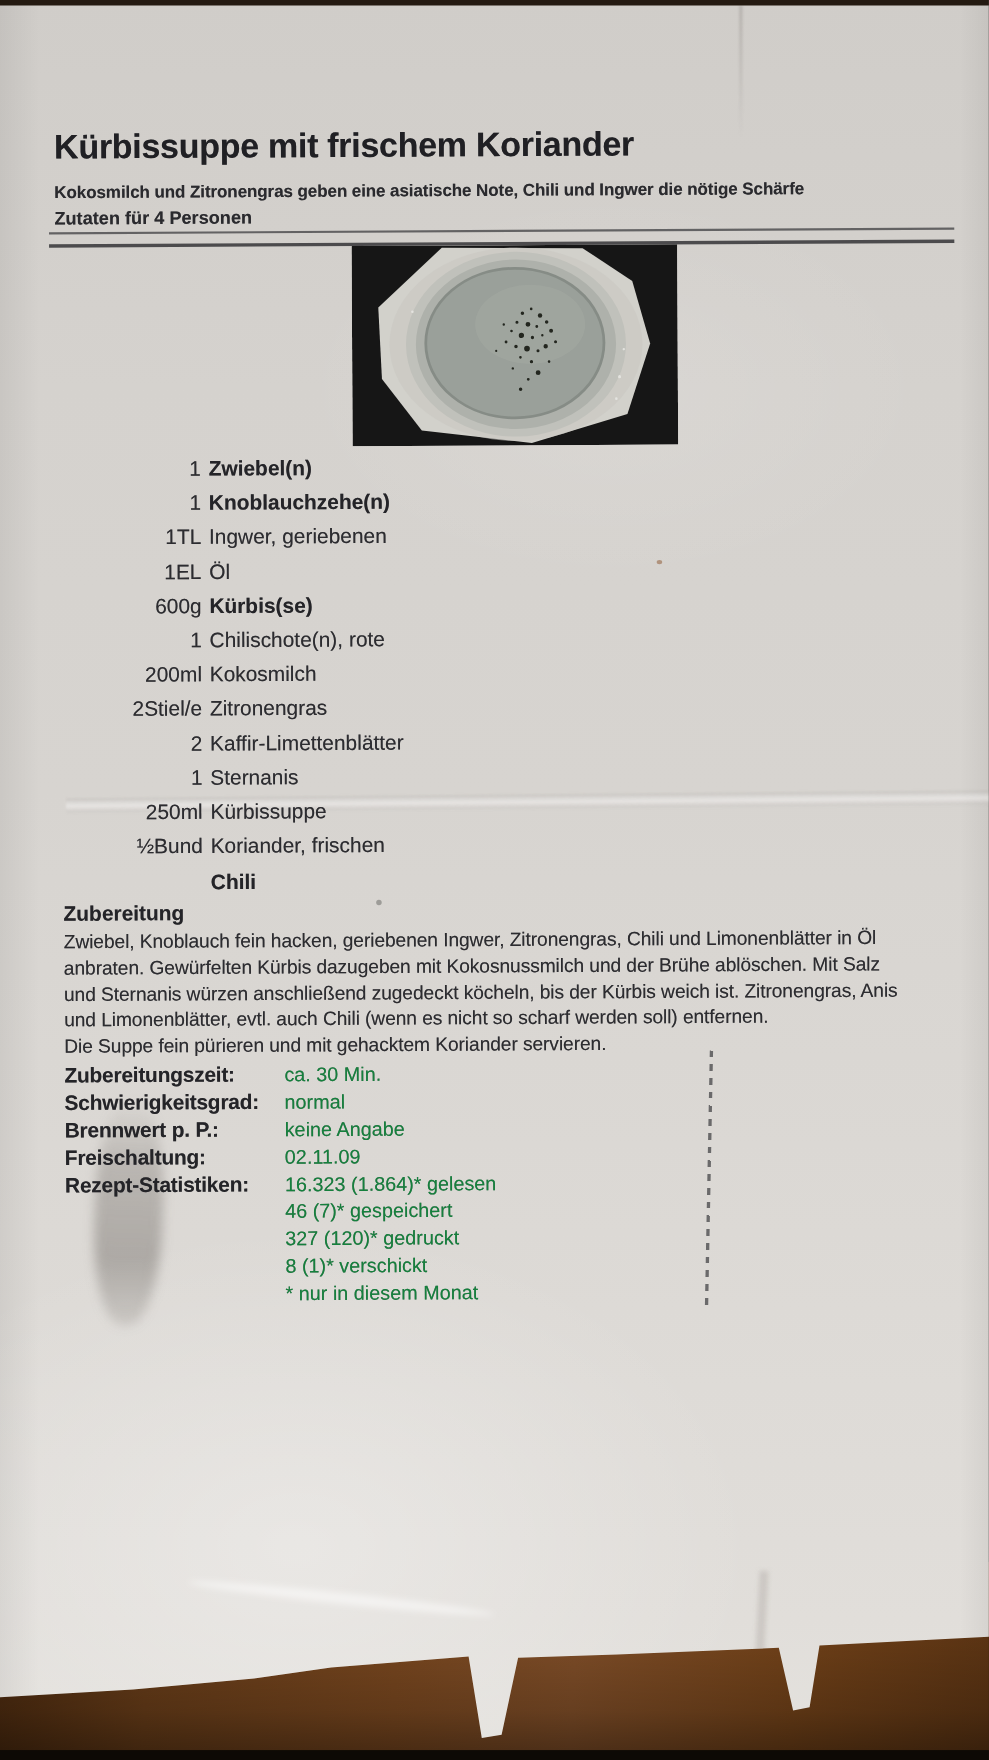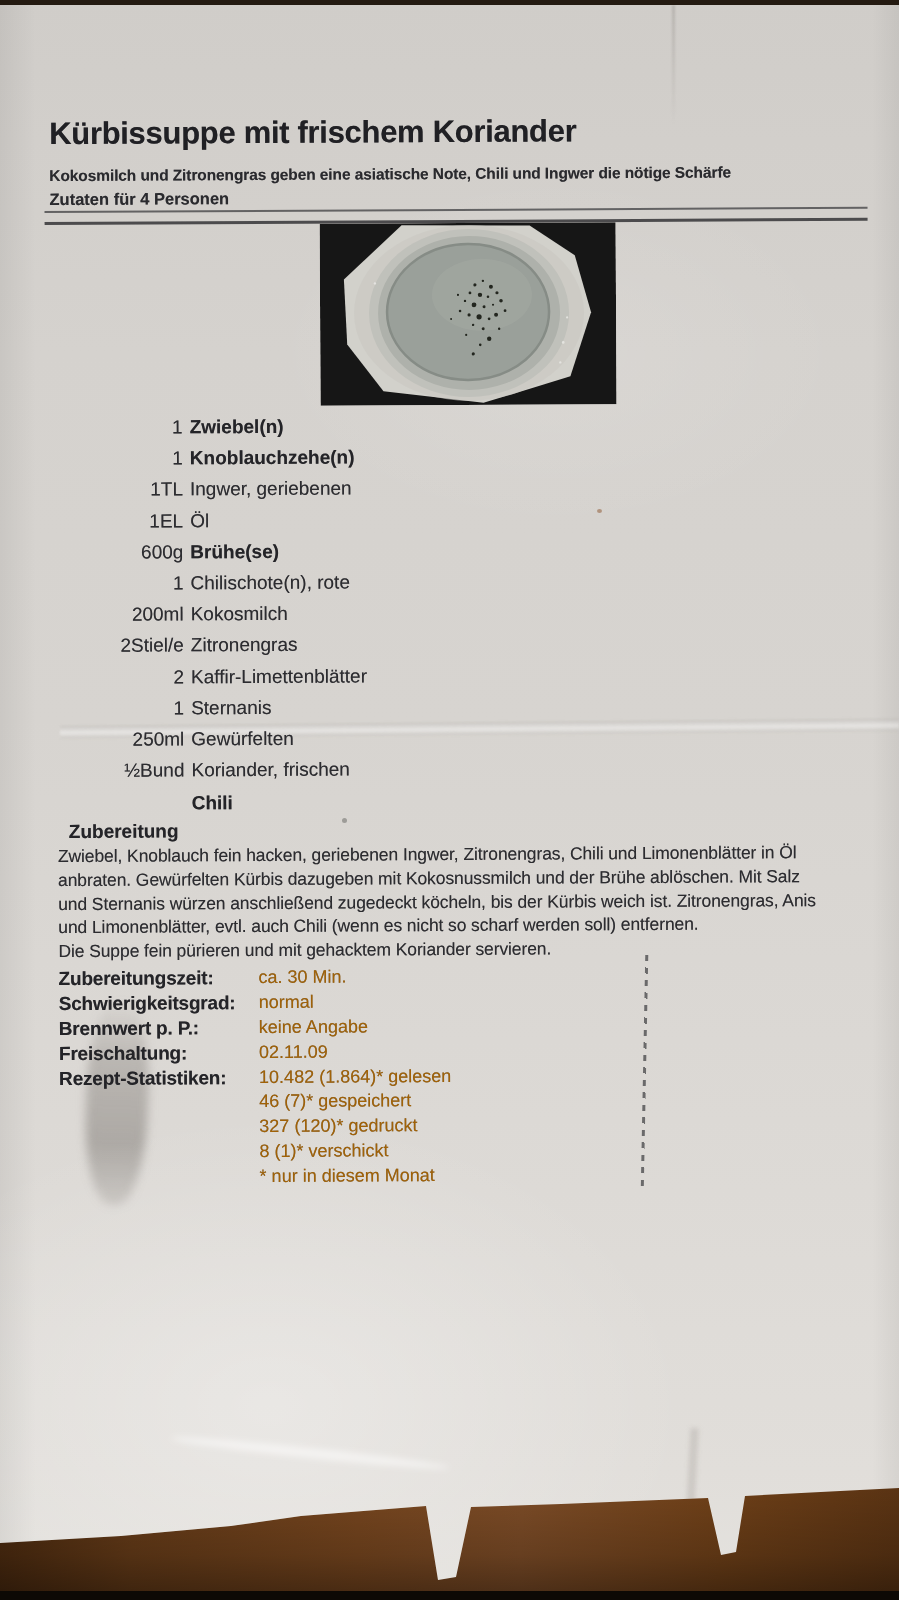--- a/index.html
+++ b/index.html
@@ -75,27 +75,27 @@
   .photo{position:absolute;left:320px;top:223px;width:296px;height:182px;}
   .photo svg{display:block;}
 
   .ingredients{position:absolute;left:90px;top:414px;width:570px;}
   .ing-row{display:flex;height:31.2px;font-size:19px;line-height:24px;}
   .ing-row.gap{margin-top:2px;}
   .ing-qty{width:92px;text-align:right;padding-right:7px;flex:0 0 auto;color:#2c2c30;}
   .ing-name{color:#2c2c30;white-space:nowrap;}
   .ing-name.b{font-weight:bold;color:#242428;}
 
-  .prep-heading{position:absolute;left:66px;top:819px;font-size:19px;font-weight:bold;color:#242428;}
+  .prep-heading{position:absolute;left:55px;top:819px;font-size:19px;font-weight:bold;color:#242428;}
   .prep-text{position:absolute;left:55px;top:843px;font-size:17.5px;line-height:23.8px;letter-spacing:-.1px;white-space:pre;color:#2c2c30;}
 
   .meta{position:absolute;left:55px;top:966px;}
   .meta-row{display:flex;height:24.9px;}
   .meta-label{width:200px;flex:0 0 auto;font-size:19px;font-weight:bold;letter-spacing:-.2px;color:#242428;white-space:nowrap;}
-  .meta-value{font-size:18px;color:#a16207;white-space:nowrap;}
+  .meta-value{font-size:18px;color:#15803d;white-space:nowrap;}
 
   .fold-line{
     position:absolute;left:639px;top:956px;width:3px;height:232px;
     background:repeating-linear-gradient(180deg, #4e4e50 0px, #4e4e50 6px, transparent 6px, transparent 12.5px);
     transform:rotate(1.4deg);opacity:.8;
   }
 </style>
 </head>
 <body>
 
@@ -181,21 +181,21 @@
         <div class="ing-row">
           <span class="ing-qty">1TL</span>
           <span class="ing-name">Ingwer, geriebenen</span>
         </div>
         <div class="ing-row">
           <span class="ing-qty">1EL</span>
           <span class="ing-name">Öl</span>
         </div>
         <div class="ing-row">
           <span class="ing-qty">600g</span>
-          <span class="ing-name b">Brühe(se)</span>
+          <span class="ing-name b">Kürbis(se)</span>
         </div>
         <div class="ing-row">
           <span class="ing-qty">1</span>
           <span class="ing-name">Chilischote(n), rote</span>
         </div>
         <div class="ing-row">
           <span class="ing-qty">200ml</span>
           <span class="ing-name">Kokosmilch</span>
         </div>
         <div class="ing-row">
@@ -205,21 +205,21 @@
         <div class="ing-row">
           <span class="ing-qty">2</span>
           <span class="ing-name">Kaffir-Limettenblätter</span>
         </div>
         <div class="ing-row">
           <span class="ing-qty">1</span>
           <span class="ing-name">Sternanis</span>
         </div>
         <div class="ing-row">
           <span class="ing-qty">250ml</span>
-          <span class="ing-name">Gewürfelten</span>
+          <span class="ing-name">Kürbissuppe</span>
         </div>
         <div class="ing-row">
           <span class="ing-qty">½Bund</span>
           <span class="ing-name">Koriander, frischen</span>
         </div>
         <div class="ing-row gap">
           <span class="ing-qty"></span>
           <span class="ing-name b">Chili</span>
         </div>
       </div>
@@ -243,21 +243,21 @@
         <div class="meta-row">
           <span class="meta-label">Brennwert p. P.:</span>
           <span class="meta-value">keine Angabe</span>
         </div>
         <div class="meta-row">
           <span class="meta-label">Freischaltung:</span>
           <span class="meta-value">02.11.09</span>
         </div>
         <div class="meta-row">
           <span class="meta-label">Rezept-Statistiken:</span>
-          <span class="meta-value">10.482 (1.864)* gelesen</span>
+          <span class="meta-value">16.323 (1.864)* gelesen</span>
         </div>
         <div class="meta-row">
           <span class="meta-label"></span>
           <span class="meta-value">46 (7)* gespeichert</span>
         </div>
         <div class="meta-row">
           <span class="meta-label"></span>
           <span class="meta-value">327 (120)* gedruckt</span>
         </div>
         <div class="meta-row">

